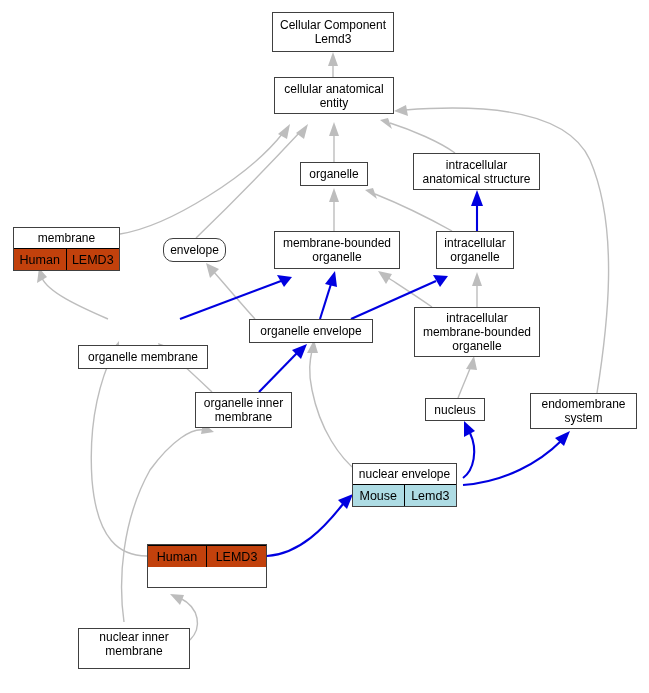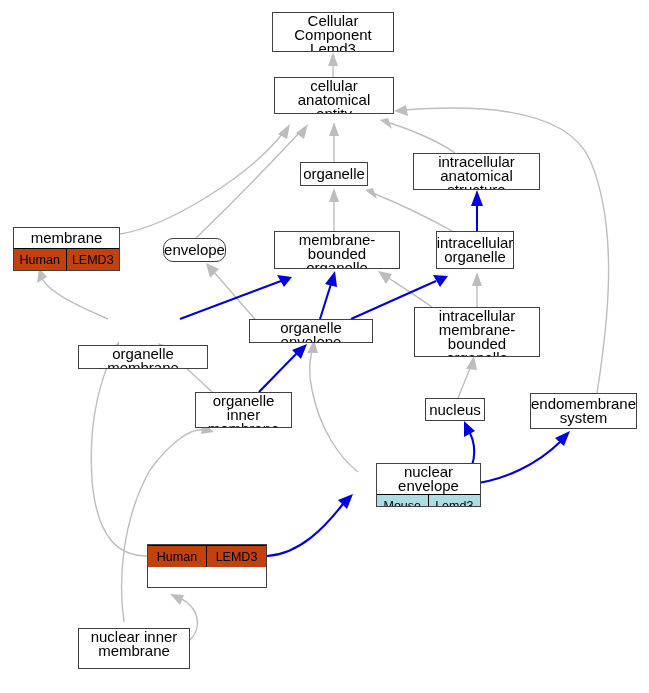--- a/index.html
+++ b/index.html
@@ -33,21 +33,21 @@
     display: flex;
     flex-direction: column;
     overflow: hidden;
   }
   .node-title {
     flex: 1 1 auto;
     display: flex;
     align-items: center;
     justify-content: center;
     text-align: center;
-    font-size: 15px;
+    font-size: 12px;
     line-height: 14px;
     color: #000000;
     padding: 1px 3px;
     white-space: pre-line;
   }
   .node-anno {
     display: flex;
     flex: 0 0 auto;
     height: 21px;
     border-top: 1.5px solid #000000;
@@ -212,21 +212,21 @@
         <div class="node-title">organelle inner
 membrane</div>
       </div>
       <div class="node-box" style="left: 425px; top: 398px; width: 60px; height: 23px;">
         <div class="node-title">nucleus</div>
       </div>
       <div class="node-box" style="left: 530px; top: 393px; width: 107px; height: 36px;">
         <div class="node-title">endomembrane
 system</div>
       </div>
-      <div class="node-box" style="left: 376px; top: 463px; width: 105px; height: 44px;">
+      <div class="node-box" style="left: 352px; top: 463px; width: 105px; height: 44px;">
         <div class="node-title">nuclear envelope</div>
         <div class="node-anno">
           <div class="anno-cell left anno-mouse">Mouse</div>
           <div class="anno-cell anno-mouse">Lemd3</div>
         </div>
       </div>
       <div class="node-box" style="left: 147px; top: 544px; width: 120px; height: 44px;">
         <div class="node-anno">
           <div class="anno-cell left anno-human">Human</div>
           <div class="anno-cell anno-human">LEMD3</div>

